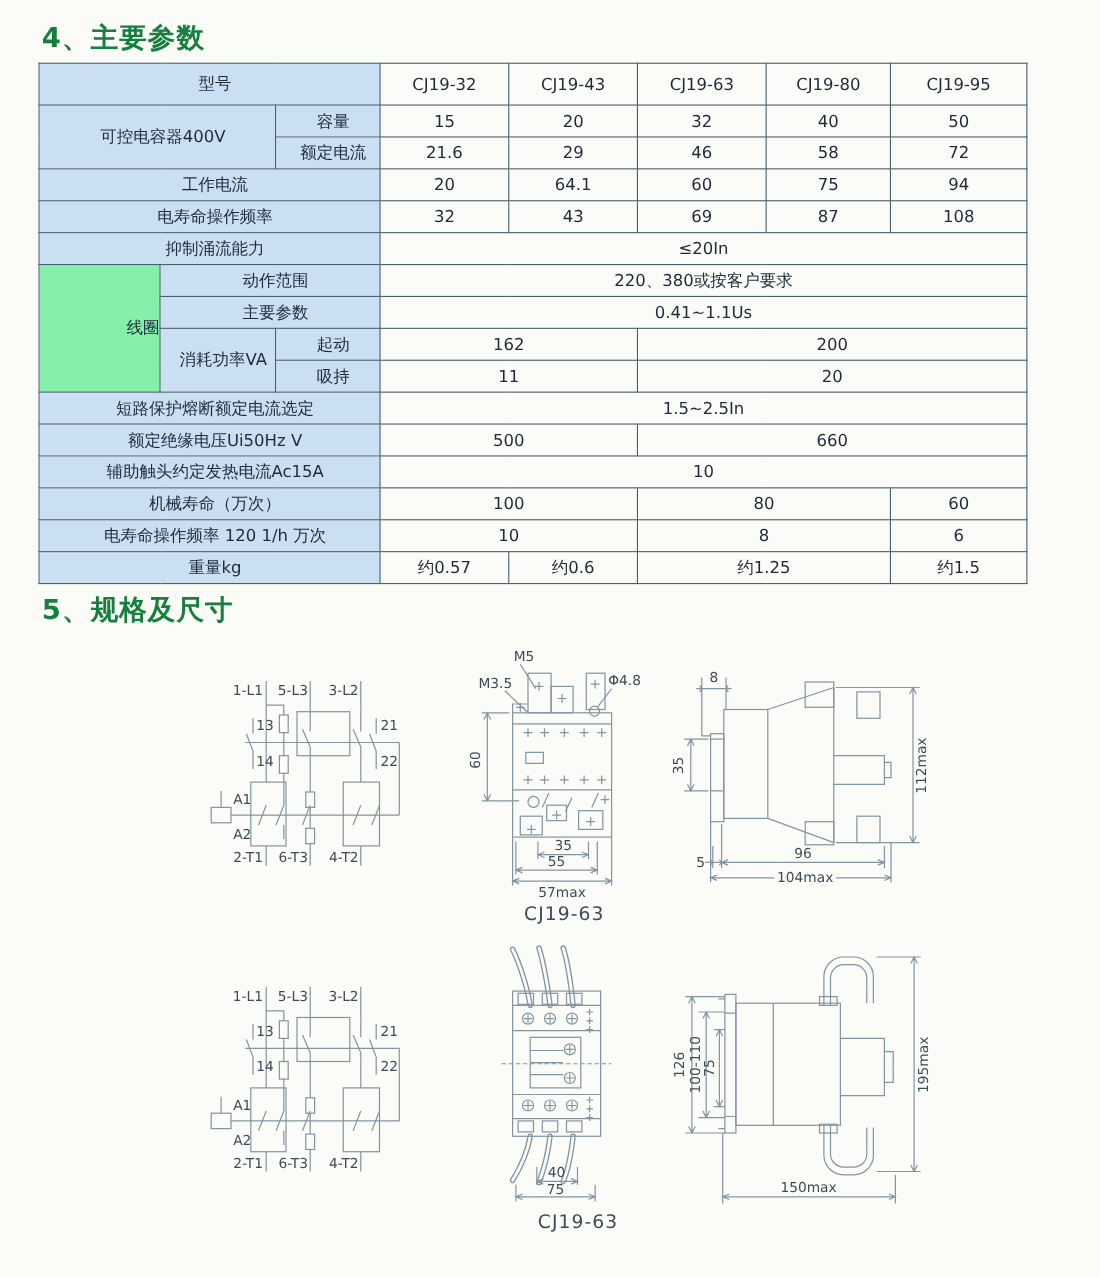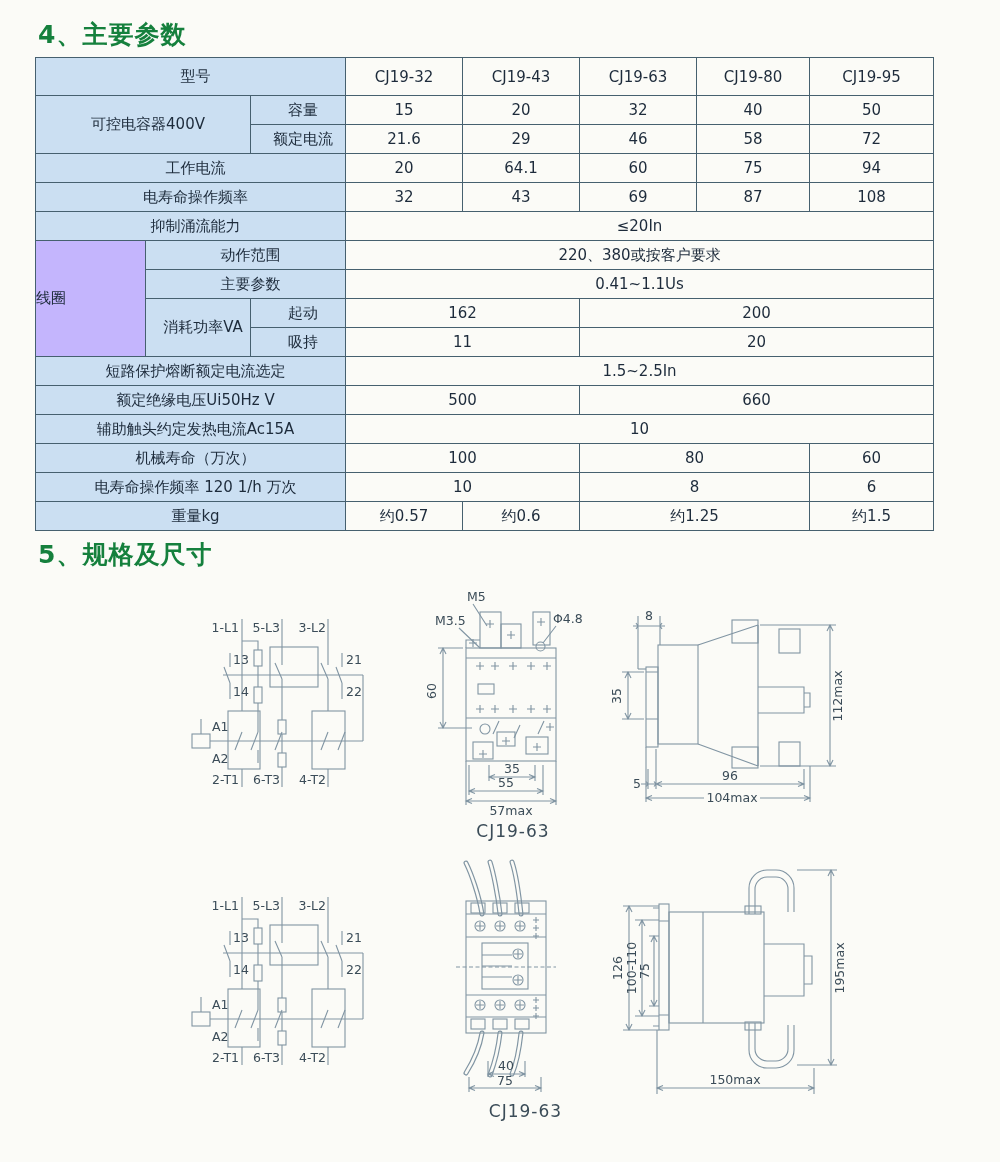--- a/index.html
+++ b/index.html
@@ -12,21 +12,21 @@
   #title5{top:538px;}
   table#params{
     position:absolute;left:35px;top:57px;width:898px;
     border-collapse:collapse;table-layout:fixed;
   }
   #params td{
     border:1px solid #46606f;font-size:15px;text-align:center;
     padding:0;overflow:hidden;white-space:nowrap;color:#1d2b3b;
   }
   #params td.hd{background:#cbdff2;text-align:center;padding-left:10px;}
-  #params td.hdc{background:#c4b5fd;text-align:left;}
+  #params td.hdc{background:#86efac;text-align:right;}
   #params tr{height:29px;}
   #params tr.r1{height:38px;}
   .dims{position:absolute;left:0;top:585px;width:1000px;height:577px;}
   .draw{position:absolute;}
   svg text{fill:#3b4c58;font-size:12.5px;font-family:"DejaVu Sans","Liberation Sans",sans-serif;}
   g.ln{stroke:#8195a3;stroke-width:1.1;fill:none;}
   .lnd{stroke:#8195a3;stroke-width:1;fill:none;stroke-dasharray:4 2.5;}
   .tube{stroke:#8195a3;stroke-width:5;fill:none;stroke-linecap:round;}
   .tubei{stroke:#fbfbf7;stroke-width:2.6;fill:none;stroke-linecap:round;}
   .cap{position:absolute;text-align:center;font-size:17px;color:#3b4c58;letter-spacing:1px;}

